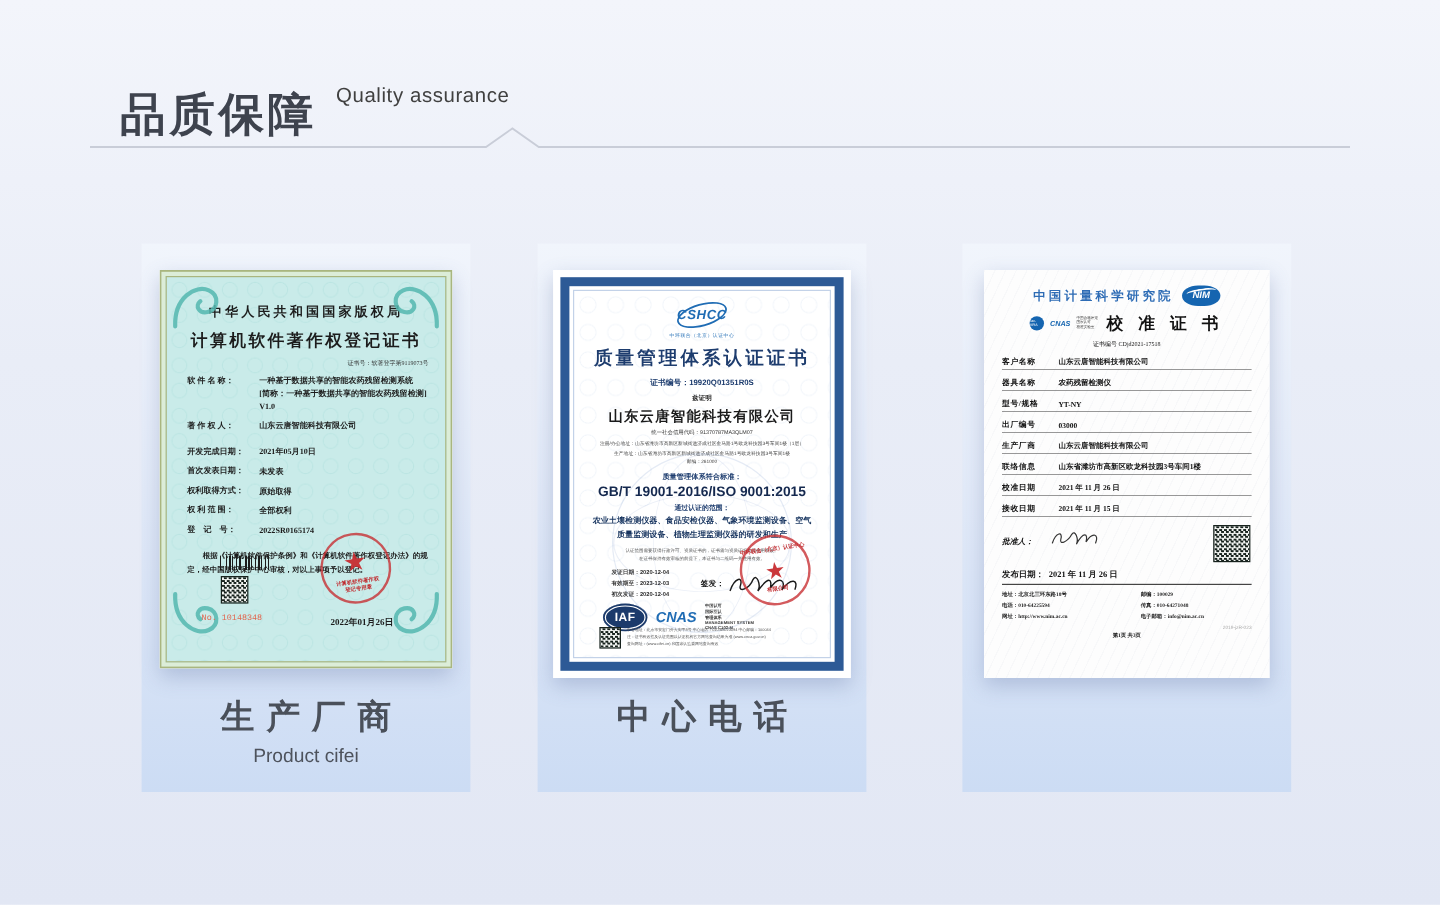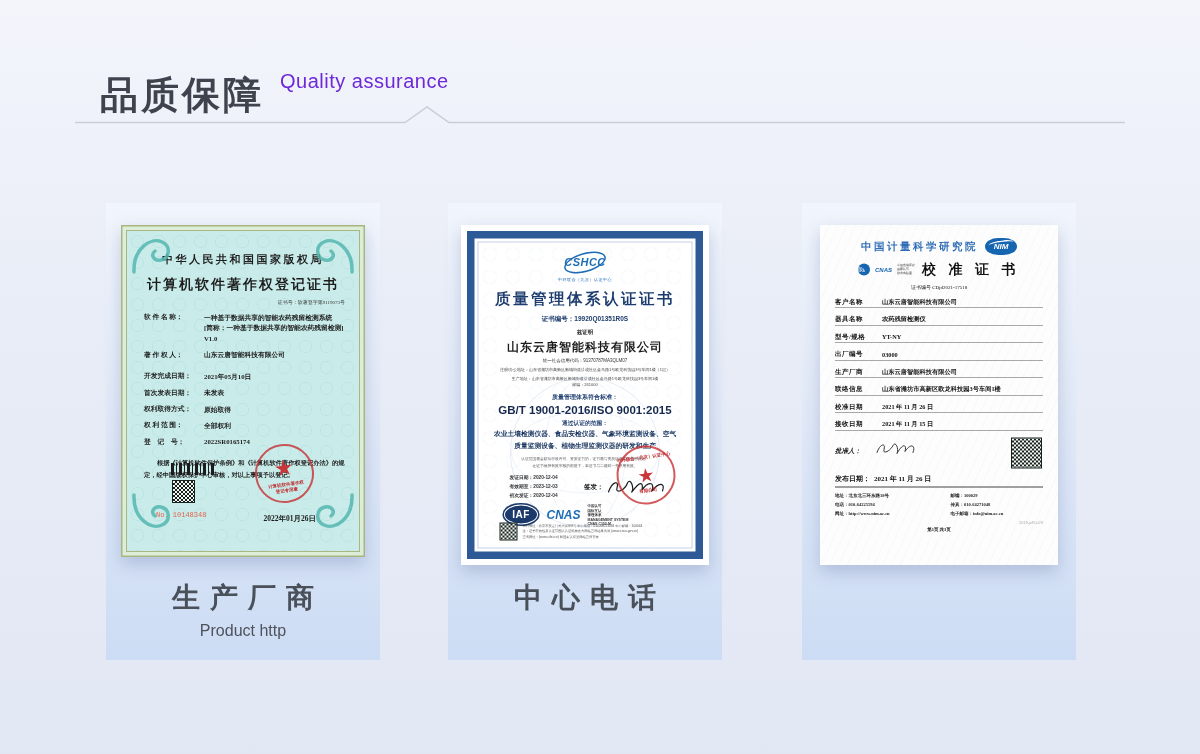--- a/index.html
+++ b/index.html
@@ -7,27 +7,27 @@
   body {
     position:relative; overflow:hidden;
     font-family:"Liberation Sans","DejaVu Sans",sans-serif;
     background:linear-gradient(180deg,#f3f5fb 0%,#e9edf7 40%,#e2e7f4 100%);
   }
   .pre { white-space:pre-line; }
 
   
   .header { position:absolute; left:100px; top:70px; display:flex; align-items:flex-start; gap:16px; }
   .header-zh { font-size:38px; font-weight:700; color:#3e434e; letter-spacing:3px; }
-  .header-en { font-size:20px; color:#6d28d9; letter-spacing:.5px; }
+  .header-en { font-size:17px; color:#404040; letter-spacing:.5px; }
   .divider { position:absolute; left:75px; top:104px; }
 
   
   .card { position:absolute; top:203px; width:274px; height:457px;
     background:linear-gradient(180deg,#f1f5fc 0%,#e2eaf8 45%,#ccdcf4 100%); }
-  #card1 { left:106px; } #card2 { left:448px; } #card3 { left:802px; }
+  #card1 { left:118px; } #card2 { left:448px; } #card3 { left:802px; }
   .card-label { position:absolute; top:376px; width:100%; text-align:center; }
   .label-zh { font-size:28px; font-weight:700; letter-spacing:10px; text-indent:10px; color:#4a505a; }
   .label-en { font-size:16px; color:#4d525c; margin-top:5px; }
 
   .cert-wrap { position:absolute; top:22px; left:50%; transform:translateX(-50%);
     box-shadow:0 7px 16px rgba(90,110,160,.30); overflow:hidden; background:#fff; }
   .x2 { transform:scale(.5); transform-origin:0 0; }
 
   
   .wrap1 { width:244px; height:332px; }
@@ -210,21 +210,21 @@
             <div class="seal-txt pre">计算机软件著作权
 登记专用章</div>
           </div>
           <div class="c1-date">2022年01月26日</div>
         </div>
       </div>
     </div>
   </div>
   <div class="card-label">
     <div class="label-zh">生产厂商</div>
-    <div class="label-en">Product http</div>
+    <div class="label-en">Product cifei</div>
   </div>
 </div>
 
 <div class="card" id="card2">
   <div class="cert-wrap wrap2">
     <div class="cert2 x2">
       <div class="cert2-frame">
         <div class="cert2-content">
           <div class="globe-wm"></div>
           <div class="c2-logo">

